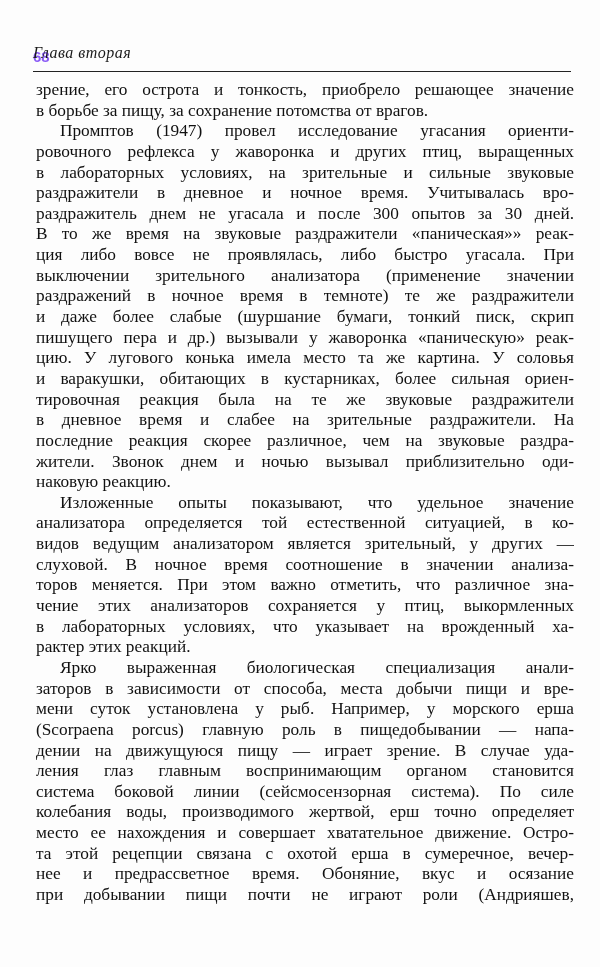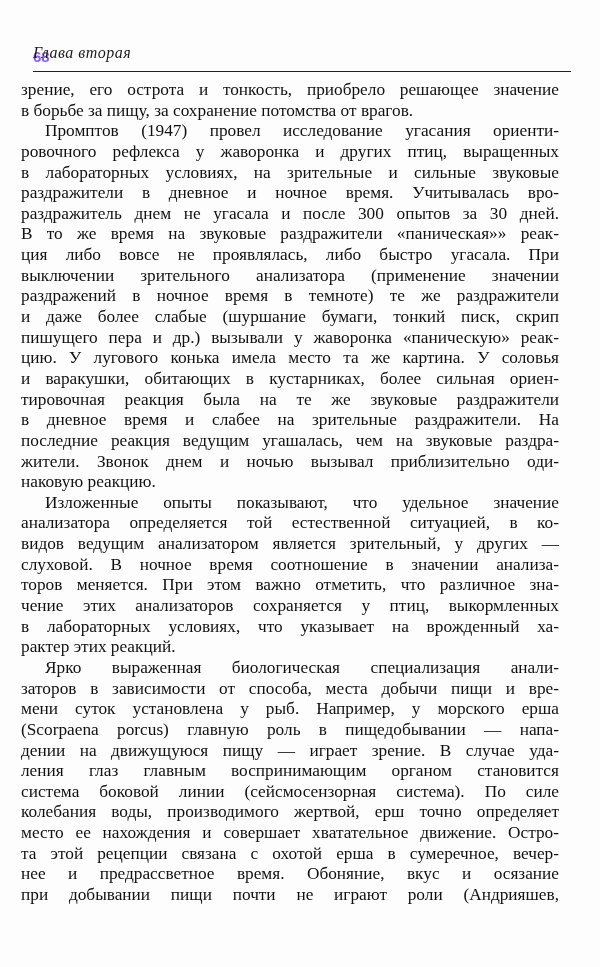--- a/index.html
+++ b/index.html
@@ -2,21 +2,21 @@
 <html><head>
 <meta charset="utf-8">
 <style>
   html, body { margin: 0; padding: 0; background: #ffffff; }
   body { width: 600px; height: 967px; position: relative; overflow: hidden; }
   .page { position: absolute; left: 0; top: 0; width: 600px; height: 967px; background: #fdfdfd; }
   .running-head { position: absolute; left: 33px; top: 44px; width: 539px; height: 22px; }
   .page-number { position: absolute; left: 0; top: 4px; font-family: "Liberation Sans", sans-serif; font-size: 15px; font-weight: bold; color: #8b5cf6; }
   .chapter-title { position: absolute; left: 0; right: 0; top: 0; text-align: left; font-family: Liberation Serif, serif; font-style: italic; font-size: 16px; color: #1a1a1a; letter-spacing: 0.5px; }
   .rule { position: absolute; left: 33px; top: 71px; width: 538px; height: 0; border-top: 1.5px solid #222; }
-  .body { position: absolute; left: 21px; top: 80px; width: 538px; font-family: "Liberation Serif", serif; font-size: 17.3px; color: #111; }
+  .body { position: absolute; left: 36px; top: 80px; width: 538px; font-family: "Liberation Serif", serif; font-size: 17.3px; color: #111; }
   .line { height: 20.65px; line-height: 20.65px; white-space: nowrap; text-align: justify; text-align-last: justify; overflow: hidden; }
   .line.last { text-align-last: left; }
   .line.indent { padding-left: 24px; }
 </style>
 </head>
 <body>
 
 <div class="page">
   <div class="running-head">
     <span class="page-number">68</span>
@@ -40,21 +40,21 @@
       <div class="line">В то же время на звуковые раздражители «паническая»» реак-</div>
       <div class="line">ция либо вовсе не проявлялась, либо быстро угасала. При</div>
       <div class="line">выключении зрительного анализатора (применение значении</div>
       <div class="line">раздражений в ночное время в темноте) те же раздражители</div>
       <div class="line">и даже более слабые (шуршание бумаги, тонкий писк, скрип</div>
       <div class="line">пишущего пера и др.) вызывали у жаворонка «паническую» реак-</div>
       <div class="line">цию. У лугового конька имела место та же картина. У соловья</div>
       <div class="line">и варакушки, обитающих в кустарниках, более сильная ориен-</div>
       <div class="line">тировочная реакция была на те же звуковые раздражители</div>
       <div class="line">в дневное время и слабее на зрительные раздражители. На</div>
-      <div class="line">последние реакция ведущим угашалась, чем на звуковые раздра-</div>
+      <div class="line">последние реакция скорее различное, чем на звуковые раздра-</div>
       <div class="line">жители. Звонок днем и ночью вызывал приблизительно оди-</div>
       <div class="line last">наковую реакцию.</div>
     </div>
 
     <div>
       <div class="line indent">Изложенные опыты показывают, что удельное значение</div>
       <div class="line">анализатора определяется той естественной ситуацией, в ко-</div>
       <div class="line">видов ведущим анализатором является зрительный, у других —</div>
       <div class="line">слуховой. В ночное время соотношение в значении анализа-</div>
       <div class="line">торов меняется. При этом важно отметить, что различное зна-</div>

